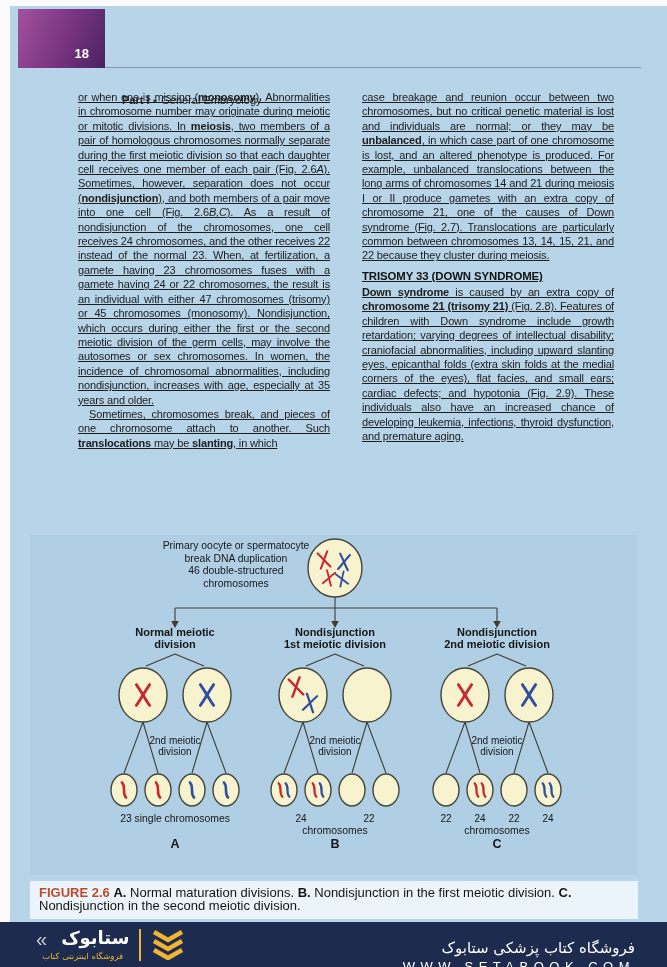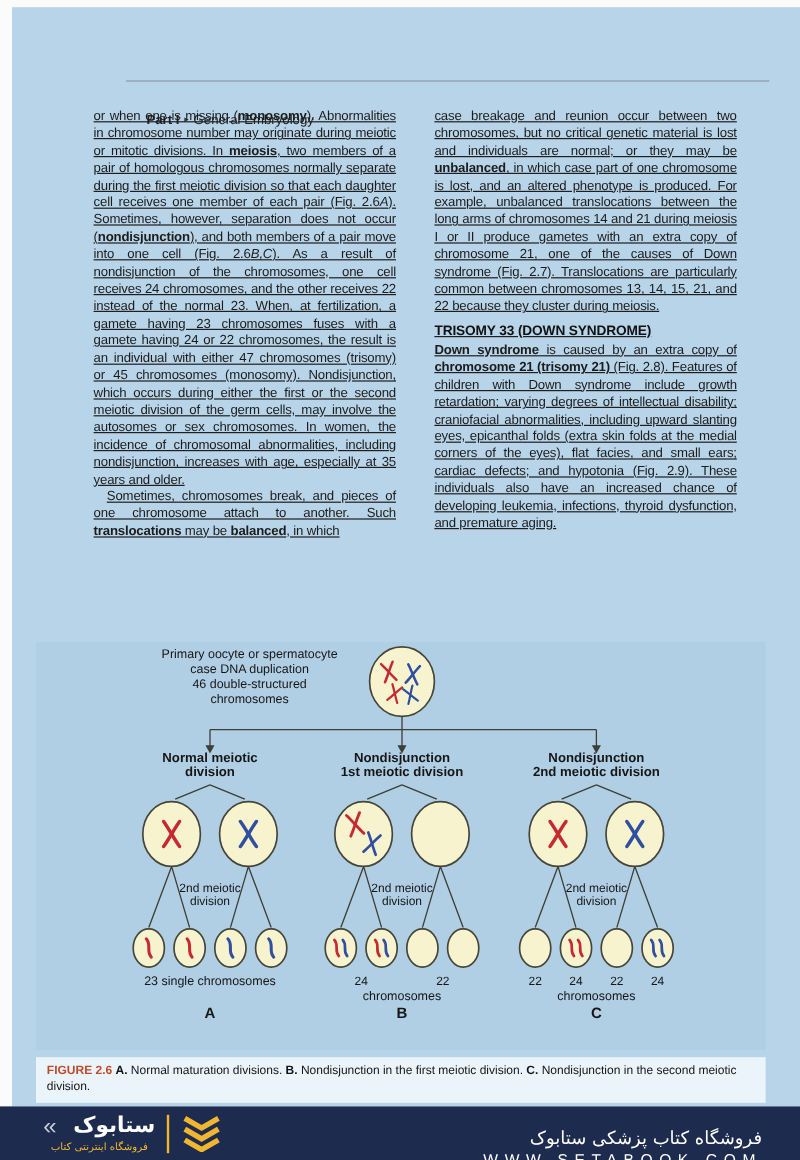--- a/index.html
+++ b/index.html
@@ -64,21 +64,21 @@
   .fig-text{position:absolute;text-align:center;font-size:10.4px;line-height:12.6px;color:#161616;}
   .fig-title{font-weight:bold;font-size:11px;line-height:12.4px;}
   .fig-small{font-size:10px;line-height:11.4px;}
   .fig-num{font-size:10px;font-weight:normal;}
   .fig-letter{font-weight:bold;font-size:12.5px;}
 
   
   .caption{
     position:absolute;left:20px;top:875px;width:608px;box-sizing:border-box;
     background:var(--captionBg,#ecf4fb);
-    padding:5px 9px 7px 9px;font-size:10px;line-height:13.2px;color:#141414;
+    padding:5px 9px 7px 9px;font-size:13px;line-height:13.2px;color:#141414;
   }
 
   
   .site-footer{
     position:absolute;left:0;top:922px;width:667px;height:45px;
     background:var(--footerNavy,#1d2b4e);
     display:flex;align-items:center;justify-content:space-between;
     padding:0 32px 0 36px;box-sizing:border-box;
   }
   .rtl{direction:rtl;font-family:"DejaVu Sans",sans-serif;}
@@ -92,29 +92,32 @@
   .chev{fill:none;stroke:var(--accentYellow,#f0b531);stroke-width:4.5;}
   .footer-right{text-align:right;margin-top:24px;}
   .store-name{color:#ffffff;font-size:15px;line-height:17px;}
   .site-url{color:#ffffff;font-size:13px;letter-spacing:5.5px;margin-top:2px;font-family:"Liberation Sans",sans-serif;}
 </style>
 </head>
 <body>
 
 <div class="page">
 
+  <div class="chapter-block">
+    <span class="pagenum">18</span>
+  </div>
   <div class="running-head">
     <span class="part">Part I</span><span class="sep">▸</span><span class="rh-title">General Embryology</span>
   </div>
   <div class="head-rule"></div>
 
   <main class="two-col">
     <div class="col">
       <p class="para"><span>or when one is missing (</span><span class="b">monosomy</span><span>). Abnormalities in chromosome number may originate during meiotic or mitotic divisions. In </span><span class="b">meiosis</span><span>, two members of a pair of homologous chromosomes normally separate during the first meiotic division so that each daughter cell receives one member of each pair (Fig. 2.6</span><span class="i">A</span><span>). Sometimes, however, separation does not occur (</span><span class="b">nondisjunction</span><span>), and both members of a pair move into one cell (Fig. 2.6</span><span class="i">B,C</span><span>). As a result of nondisjunction of the chromosomes, one cell receives 24 chromosomes, and the other receives 22 instead of the normal 23. When, at fertilization, a gamete having 23 chromosomes fuses with a gamete having 24 or 22 chromosomes, the result is an individual with either 47 chromosomes (trisomy) or 45 chromosomes (monosomy). Nondisjunction, which occurs during either the first or the second meiotic division of the germ cells, may involve the autosomes or sex chromosomes. In women, the incidence of chromosomal abnormalities, including nondisjunction, increases with age, especially at 35 years and older.</span></p>
-      <p class="para indent"><span>Sometimes, chromosomes break, and pieces of one chromosome attach to another. Such </span><span class="b">translocations</span><span> may be </span><span class="b">balanced</span><span>, in which</span></p>
+      <p class="para indent"><span>Sometimes, chromosomes break, and pieces of one chromosome attach to another. Such </span><span class="b">translocations</span><span> may be </span><span class="b">slanting</span><span>, in which</span></p>
     </div>
     <div class="col">
       <p class="para"><span>case breakage and reunion occur between two chromosomes, but no critical genetic material is lost and individuals are normal; or they may be </span><span class="b">unbalanced</span><span>, in which case part of one chromosome is lost, and an altered phenotype is produced. For example, unbalanced translocations between the long arms of chromosomes 14 and 21 during meiosis I or II produce gametes with an extra copy of chromosome 21, one of the causes of Down syndrome (Fig. 2.7). Translocations are particularly common between chromosomes 13, 14, 15, 21, and 22 because they cluster during meiosis.</span></p>
       <h2 class="section-heading">TRISOMY 33 (DOWN SYNDROME)</h2>
       <p class="para"><span class="b">Down syndrome</span><span> is caused by an extra copy of </span><span class="b">chromosome 21 (trisomy 21)</span><span> (Fig. 2.8). Features of children with Down syndrome include growth retardation; varying degrees of intellectual disability; craniofacial abnormalities, including upward slanting eyes, epicanthal folds (extra skin folds at the medial corners of the eyes), flat facies, and small ears; cardiac defects; and hypotonia (Fig. 2.9). These individuals also have an increased chance of developing leukemia, infections, thyroid dysfunction, and premature aging.</span></p>
     </div>
   </main>
 
   <section class="figure">
     <svg class="fig-svg" width="608" height="340" viewBox="0 0 608 340">
@@ -186,23 +189,23 @@
         <ellipse class="cell" cx="450" cy="255" rx="13" ry="16"></ellipse>
         <ellipse class="cell" cx="484" cy="255" rx="13" ry="16"></ellipse>
         <ellipse class="cell" cx="518" cy="255" rx="13" ry="16"></ellipse>
         <use href="#chrS" class="red" transform="translate(446.5,255) scale(0.75)"></use>
         <use href="#chrS" class="red" transform="translate(453.5,255) scale(0.75)"></use>
         <use href="#chrS" class="blue" transform="translate(514.5,255) scale(0.75)"></use>
         <use href="#chrS" class="blue" transform="translate(521.5,255) scale(0.75)"></use>
       </g>
     </svg>
 
-    <div class="fig-text" style="left:88px;top:5px;width:180px;">
+    <div class="fig-text" style="left:116px;top:5px;width:180px;">
       <div>Primary oocyte or spermatocyte</div>
-      <div>case DNA duplication</div>
+      <div>break DNA duplication</div>
       <div>46 double-structured</div>
       <div>chromosomes</div>
     </div>
 
     <div class="fig-text fig-title" style="left:67px;top:91px;width:156px;">
       <div>Normal meiotic</div>
       <div>division</div>
     </div>
     <div class="fig-text fig-title" style="left:227px;top:91px;width:156px;">
       <div>Nondisjunction</div>

